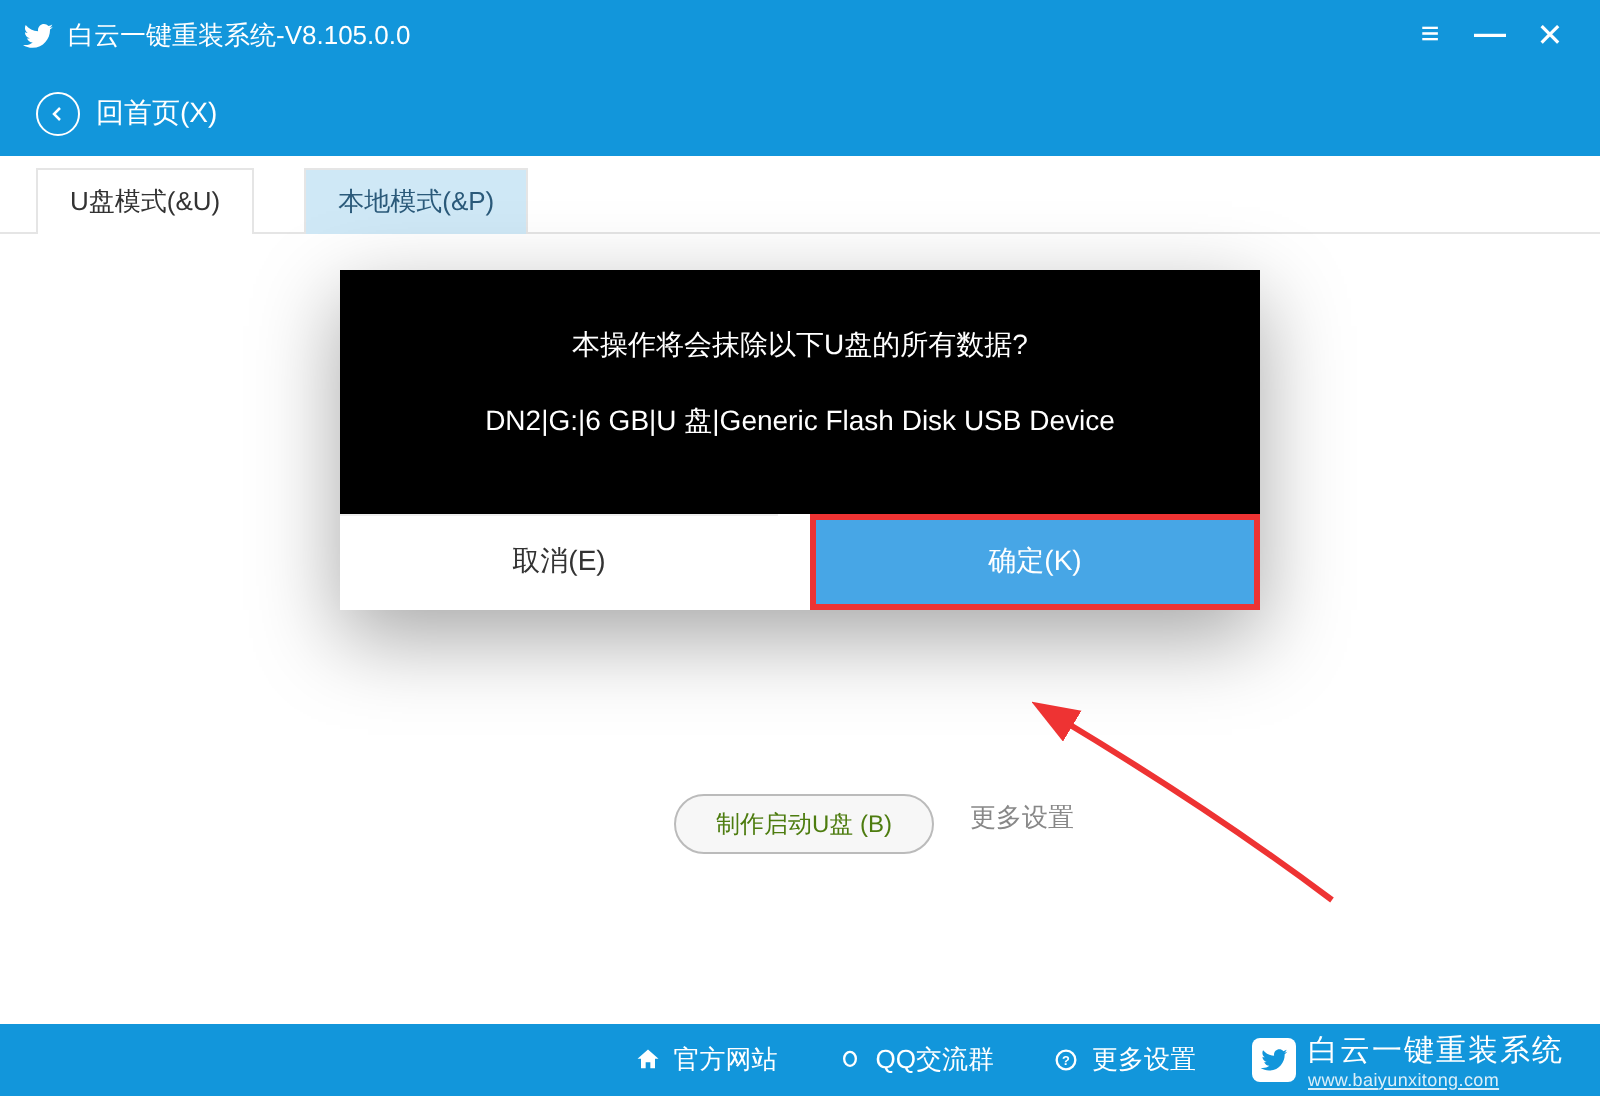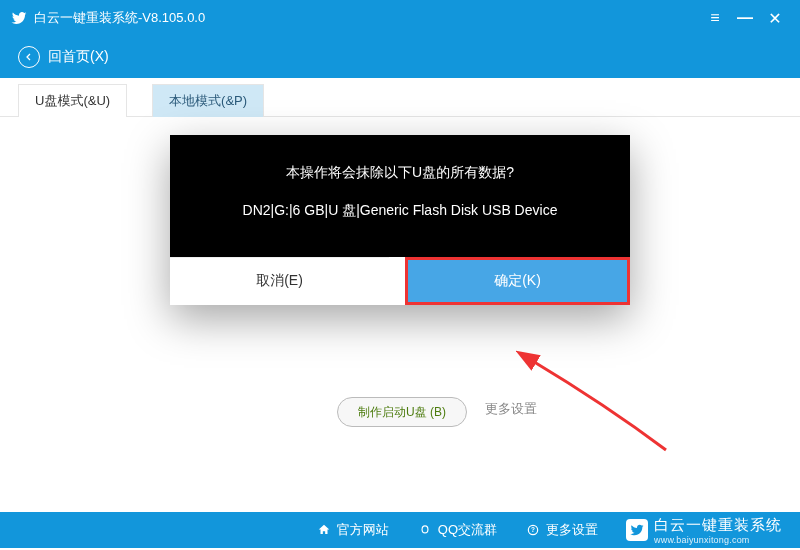--- a/index.html
+++ b/index.html
@@ -15,21 +15,21 @@
   .tab.active { background: #fff; color: #333; }
   .content { height: 395px; position: relative; }
   .backdrop-btn1 { position: absolute; left: 337px; top: 280px; width: 130px; height: 30px; border: 1px solid #bbb; border-radius: 15px; background: #f7f7f7; font-size: 12px; color: #4d7c0f; text-align: center; line-height: 28px; }
   .backdrop-btn2 { position: absolute; left: 485px; top: 283px; font-size: 13px; color: #888; }
   .footer { background: #1296db; height: 36px; display: flex; align-items: center; padding: 0 18px; color: #fff; font-size: 13px; }
   .footer .fitem { display: flex; align-items: center; margin-right: 28px; cursor: pointer; }
   .footer .ficon { width: 16px; height: 16px; margin-right: 5px; display: inline-flex; align-items: center; justify-content: center; }
   .footer .right-logo { margin-left: auto; display: flex; align-items: center; }
   .footer .sublogo { width: 22px; height: 22px; background: #fff; border-radius: 4px; margin-right: 6px; display: flex; align-items: center; justify-content: center; }
   .footer .brand { font-size: 15px; letter-spacing: 1px; }
-  .footer .brandurl { font-size: 9px; opacity: .85; letter-spacing: .2px; }
+  .footer .brandurl { font-size: 9px; opacity: .85; letter-spacing: .2px; text-decoration: underline; }
   
   .dialog { position: absolute; left: 170px; top: 135px; width: 460px; background: #fff; box-shadow: 0 14px 40px rgba(0,0,0,.35); z-index: 10; }
   .dhead { background: #2b8fe6; height: 36px; display: flex; align-items: center; padding: 0 14px; color: #fff; font-size: 13px; }
   .dhead .x { margin-left: auto; font-size: 18px; cursor: pointer; }
   .dbody { background: #000000; padding: 26px 20px 34px 20px; color: #fff; text-align: center; font-size: 14px; line-height: 1.7; }
   .dbody .line1 { margin-bottom: 14px; }
   .dbuttons { display: flex; height: 48px; gap: 16px; }
   .dbtn { flex: 1; display: flex; align-items: center; justify-content: center; font-size: 14px; cursor: pointer; }
   .dbtn.cancel { background: #fff; color: #333; border-top: 1px solid #eee; }
   .dbtn.ok { background: #47a6e6; color: #fff; }

